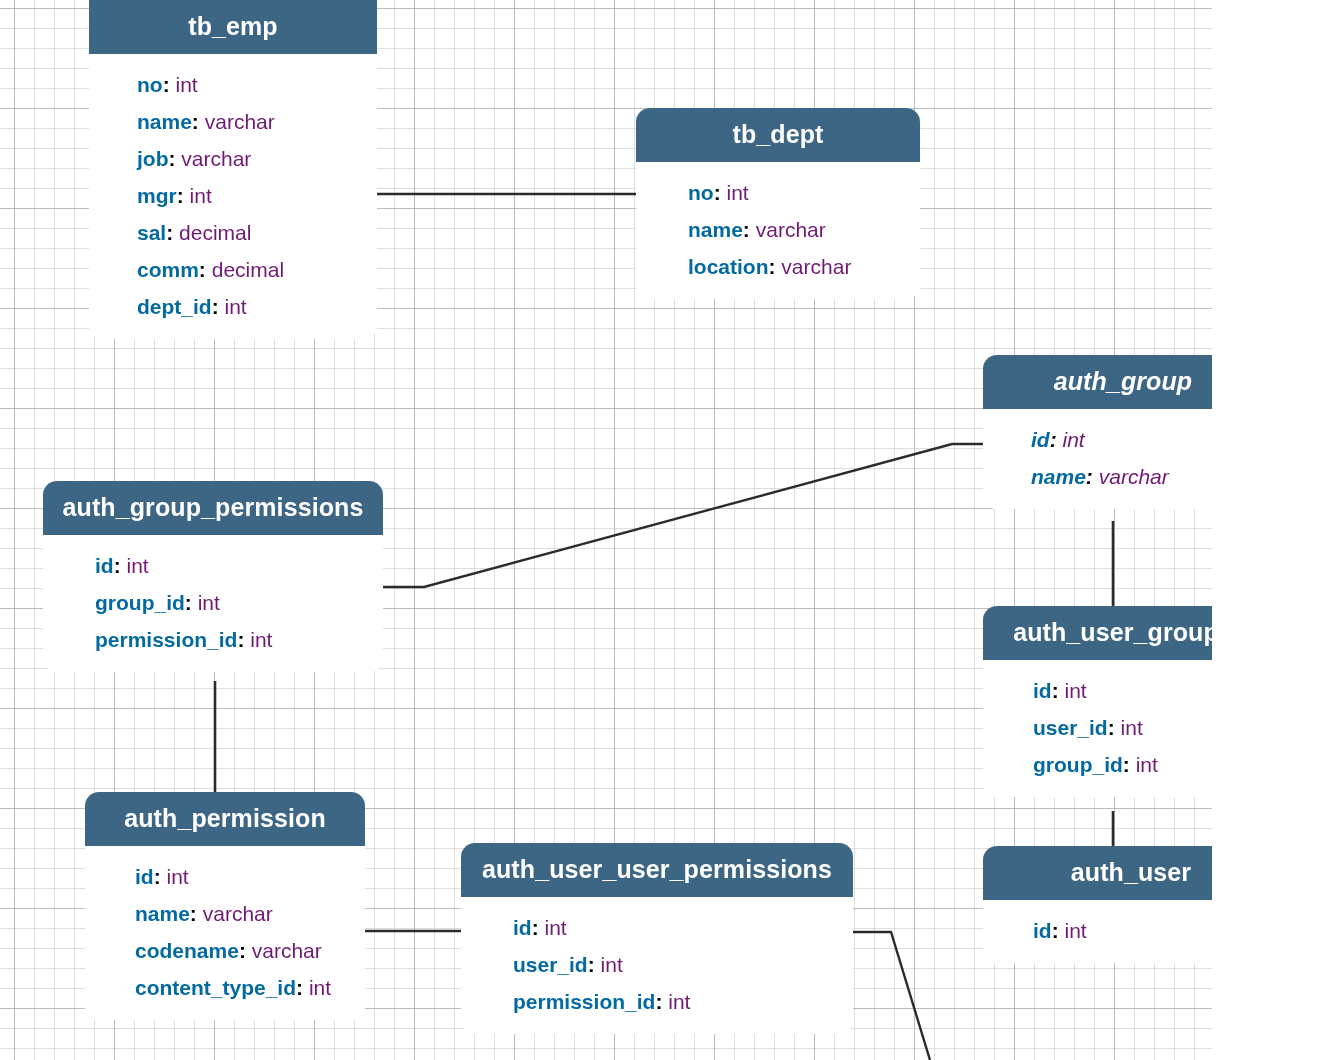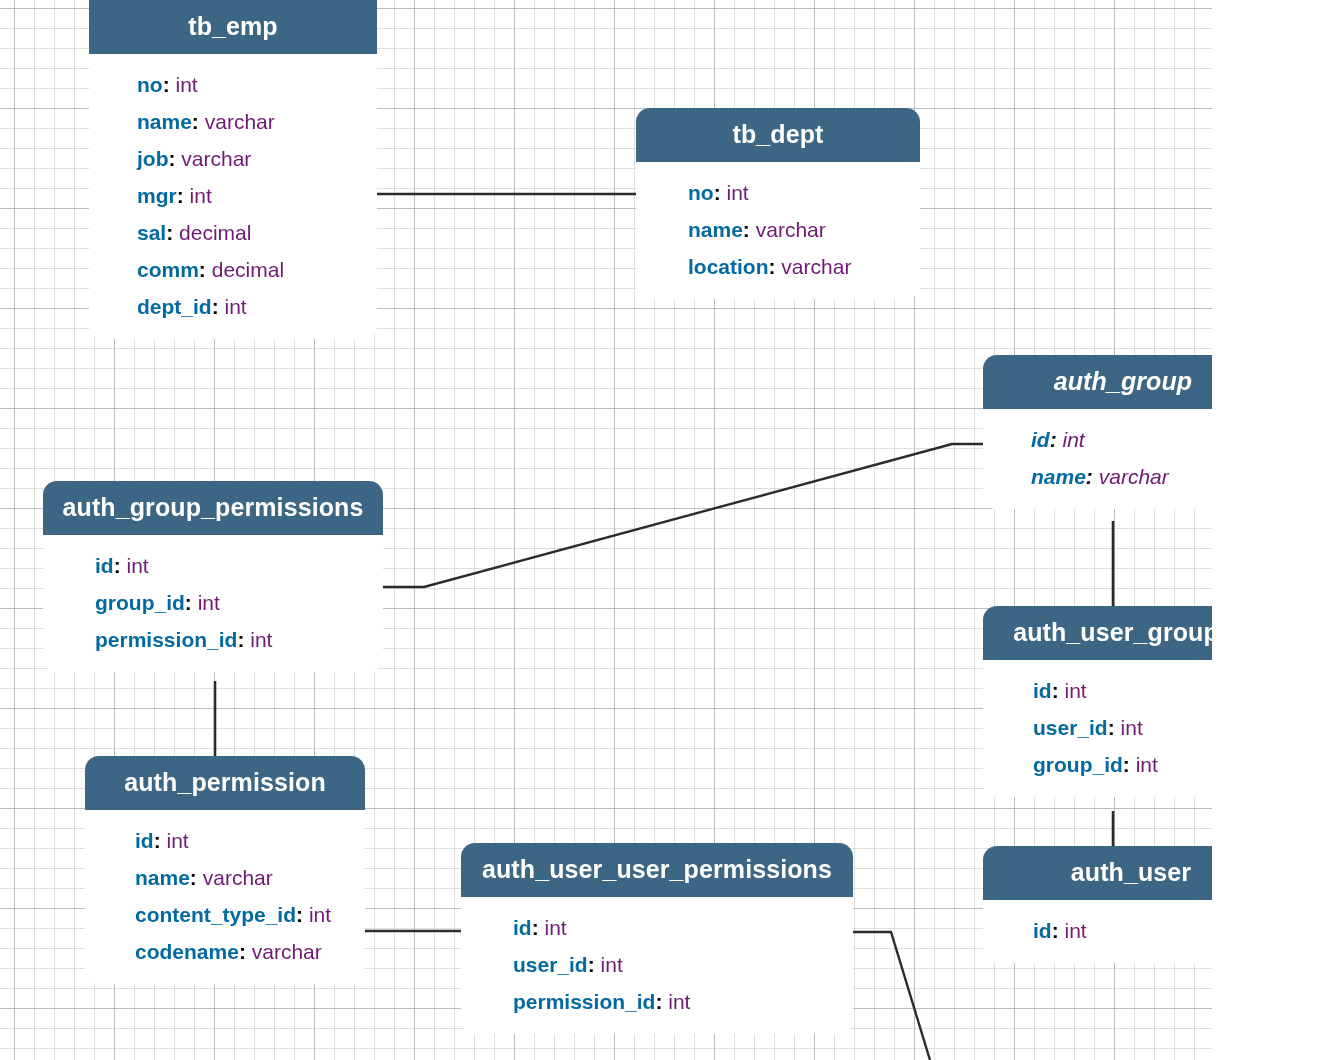--- a/index.html
+++ b/index.html
@@ -92,21 +92,21 @@
     font-weight: normal;
   }
 
   
   #ent-tb_emp              { left: 89px;  top: -4px;  width: 288px; border-radius: 0 0 14px 14px; }
   #ent-tb_emp .entity-header { padding-top: 18px; }
   #ent-tb_dept             { left: 636px; top: 108px; width: 284px; }
   #ent-auth_group          { left: 983px; top: 355px; width: 280px; font-style: italic; }
   #ent-auth_group_permissions { left: 43px; top: 481px; width: 340px; }
   #ent-auth_user_groups    { left: 983px; top: 606px; width: 280px; }
-  #ent-auth_permission     { left: 85px;  top: 756px; width: 280px; }
+  #ent-auth_permission     { left: 85px;  top: 792px; width: 280px; }
   #ent-auth_user_user_permissions { left: 461px; top: 843px; width: 392px; }
   #ent-auth_user          { left: 983px; top: 846px; width: 296px; }
 
   
   #ent-auth_group_permissions .field-row { padding-left: 52px; }
   #ent-auth_user_user_permissions .field-row { padding-left: 52px; }
   #ent-auth_permission .field-row { padding-left: 50px; }
   #ent-auth_user_groups .field-row { padding-left: 50px; }
   #ent-auth_group .field-row { padding-left: 48px; }
   #ent-auth_user .field-row { padding-left: 50px; }
@@ -180,22 +180,22 @@
       <div class="field-row"><span class="field-name">user_id</span><span class="field-colon">:</span> <span class="field-type">int</span></div>
       <div class="field-row"><span class="field-name">group_id</span><span class="field-colon">:</span> <span class="field-type">int</span></div>
     </div>
   </div>
 
   <div class="entity" id="ent-auth_permission">
     <div class="entity-header">auth_permission</div>
     <div class="entity-body">
       <div class="field-row"><span class="field-name">id</span><span class="field-colon">:</span> <span class="field-type">int</span></div>
       <div class="field-row"><span class="field-name">name</span><span class="field-colon">:</span> <span class="field-type">varchar</span></div>
+      <div class="field-row"><span class="field-name">codename</span><span class="field-colon">:</span> <span class="field-type">varchar</span></div>
       <div class="field-row"><span class="field-name">content_type_id</span><span class="field-colon">:</span> <span class="field-type">int</span></div>
-      <div class="field-row"><span class="field-name">codename</span><span class="field-colon">:</span> <span class="field-type">varchar</span></div>
     </div>
   </div>
 
   <div class="entity" id="ent-auth_user_user_permissions">
     <div class="entity-header">auth_user_user_permissions</div>
     <div class="entity-body">
       <div class="field-row"><span class="field-name">id</span><span class="field-colon">:</span> <span class="field-type">int</span></div>
       <div class="field-row"><span class="field-name">user_id</span><span class="field-colon">:</span> <span class="field-type">int</span></div>
       <div class="field-row"><span class="field-name">permission_id</span><span class="field-colon">:</span> <span class="field-type">int</span></div>
     </div>

